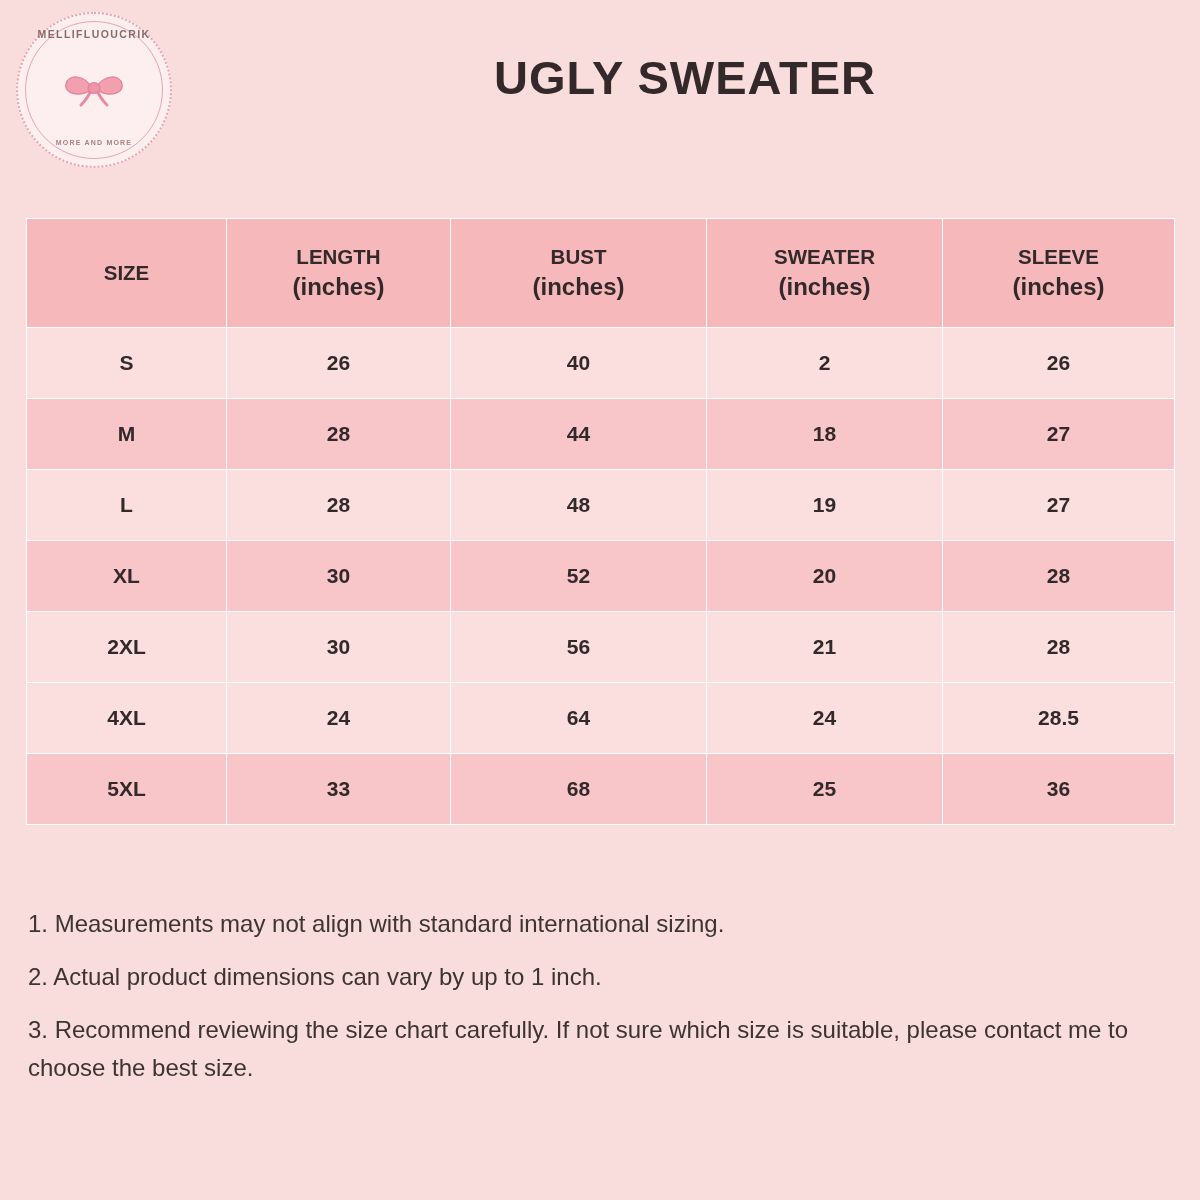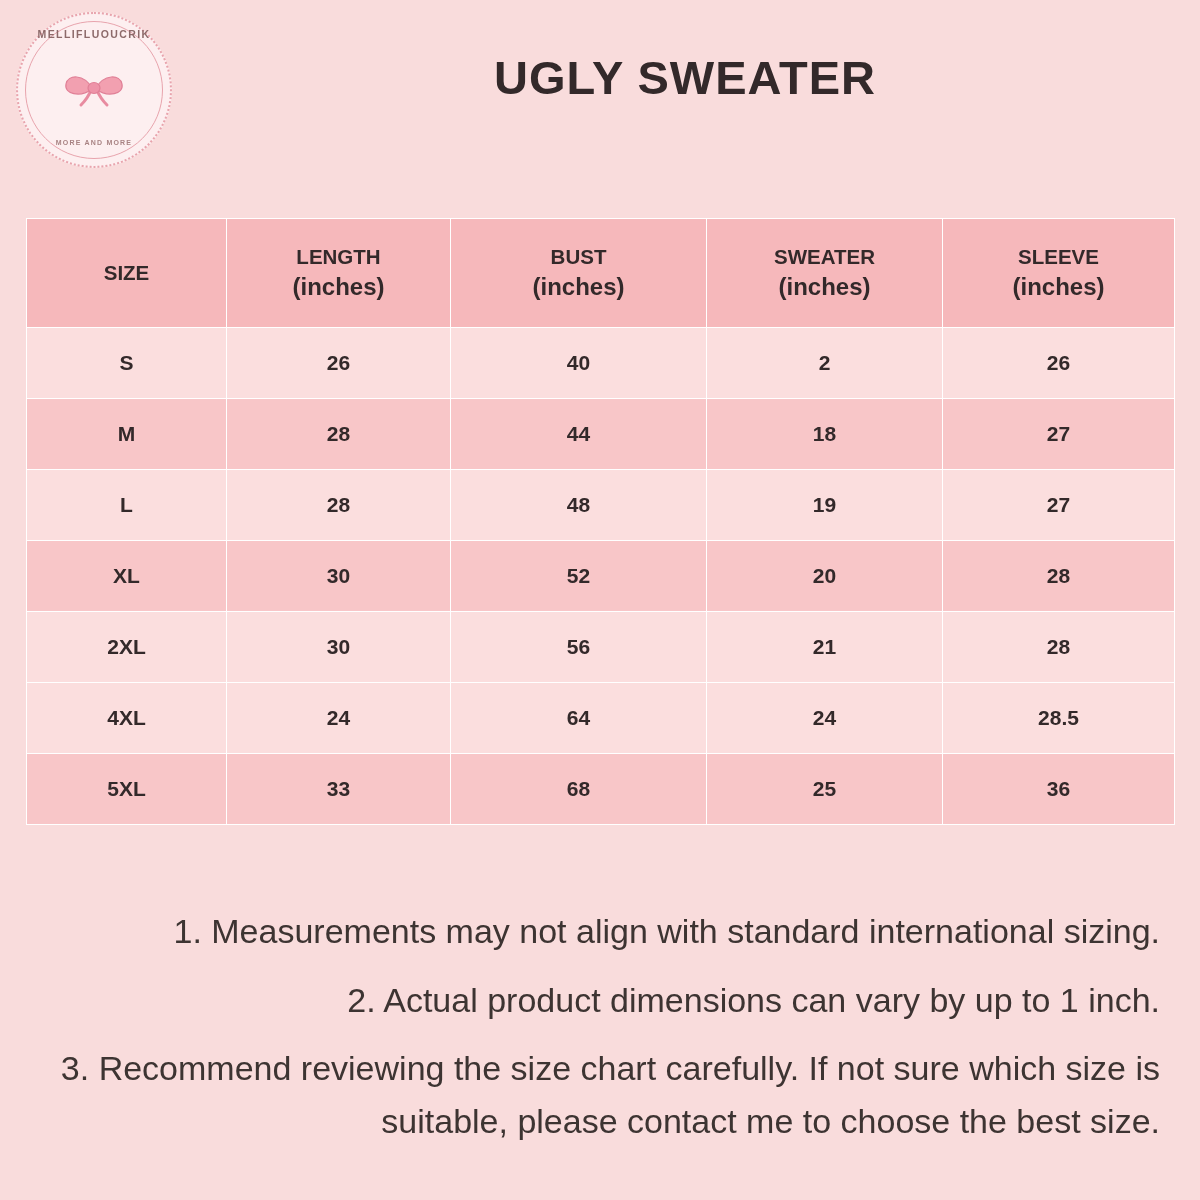--- a/index.html
+++ b/index.html
@@ -131,26 +131,25 @@
   col.c4 { width: 232px; }
 
   
   .notes {
     position: absolute;
     left: 28px;
     right: 40px;
     top: 905px;
   }
   .note {
-    font-size: 34px;
+    font-size: 24px;
     color: #3d3432;
     line-height: 1.55;
     margin-bottom: 16px;
     font-weight: 400;
-    text-align: right;
   }
   .note:last-child { margin-bottom: 9px; }
 </style>
 </head>
 <body>
 
 <div class="page">
 
   <div class="logo">
     <div class="logo-outer"></div>

